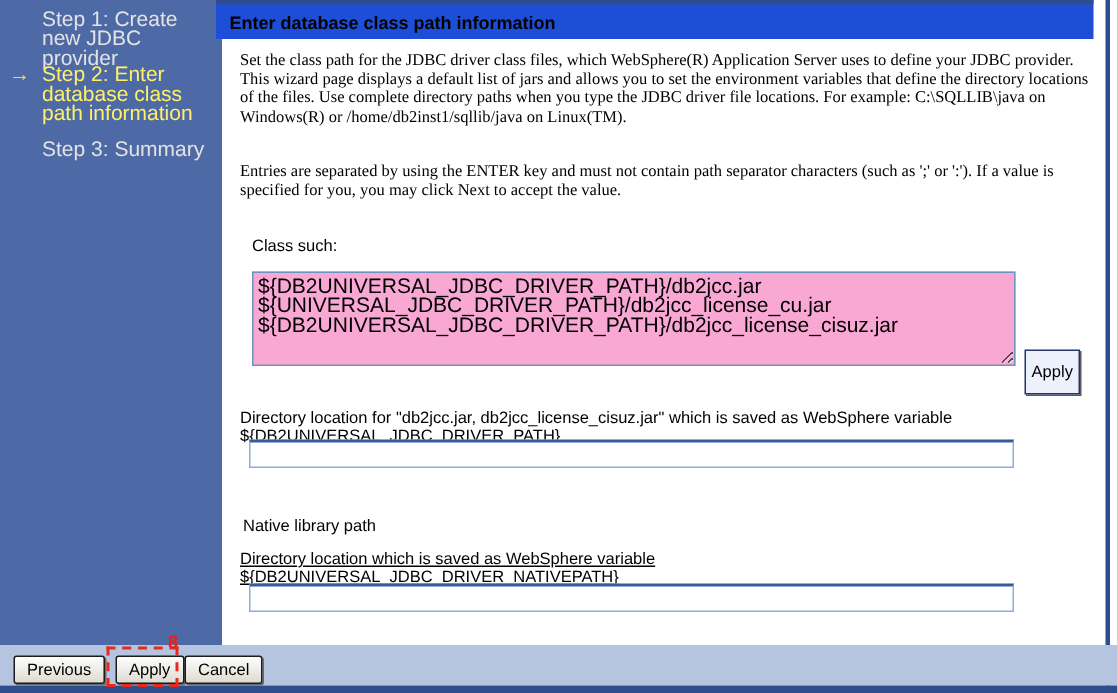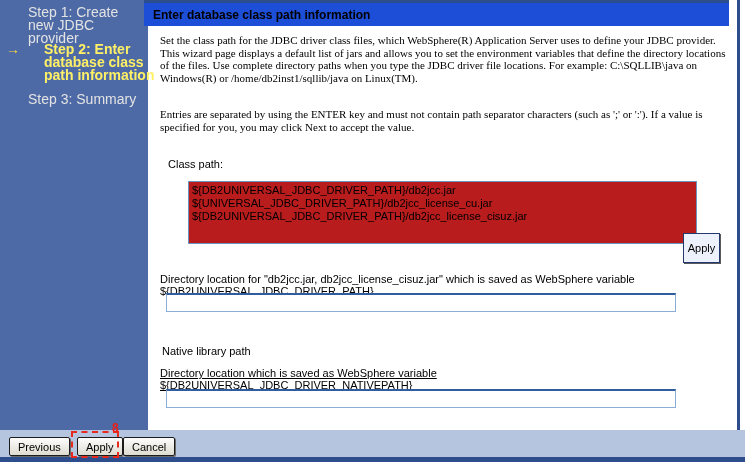--- a/index.html
+++ b/index.html
@@ -10,21 +10,21 @@
   }
   
   .sidebar{
     position:absolute; left:0; top:0; width:148px; height:430px;
     background:#4d6aa6;
   }
   .step{
     position:absolute; left:28px; width:112px;
     color:#e3e3e3; font-size:14px; line-height:13px;
   }
-  .step.active{ color:#fff066; font-weight:bold;margin-left:16px; }
+  .step.active{ color:#fff066; font-weight:normal; }
   .step-arrow{
     position:absolute; left:6px; top:43px; color:#ffd83d;
     font-size:14px; font-weight:bold; line-height:13px;
   }
   
   .header{
     position:absolute; left:144px; top:0; width:585px; height:26px;
     background:#1d4ed8; border-top:3px solid #2e4d8c;
   }
   .header .title{
@@ -35,22 +35,22 @@
     background:#2e4d8c;
   }
   
   .para{ position:absolute; left:160px; width:576px; line-height:12.5px;font-family:Liberation Serif, serif; }
   .para1{ top:34px; }
   .para2{ top:108px; }
   .classpath-label{ position:absolute; left:168px; top:158px; }
   .classpath-area{
     position:absolute; left:168px; top:181px; width:509px; height:63px;
     border:1px solid #6e93be; font-family:"Liberation Sans","DejaVu Sans",sans-serif;
-    font-size:11px; line-height:13px; padding:2px 3px; resize:both;
-    overflow:auto; background:#b91c1c; color:#000;margin-left:20px;
+    font-size:14px; line-height:13px; padding:2px 3px; resize:both;
+    overflow:auto; background:#f9a8d4; color:#000;
   }
   .apply-btn{
     position:absolute; left:683px; top:233px; width:37px; height:30px;
     background:#edf1fb; border:1px solid #22386e; box-shadow:1px 1px 0 #5a5a5a;
     font-family:inherit; font-size:11px; color:#000; line-height:14px;
     text-align:center; cursor:pointer;
   }
   .field-label{ position:absolute; left:160px; line-height:11.5px; width:578px; }
   .dir1-label{ top:274px; }
   .dir2-label{ top:368px;text-decoration:underline; }
@@ -103,21 +103,21 @@
   </div>
 
   <div class="header">
     <div class="title">Enter database class path information</div>
   </div>
   <div class="right-border"></div>
 
   <div class="para para1">Set the class path for the JDBC driver class files, which WebSphere(R) Application Server uses to define your JDBC provider. This wizard page displays a default list of jars and allows you to set the environment variables that define the directory locations of the files. Use complete directory paths when you type the JDBC driver file locations. For example: C:\SQLLIB\java on Windows(R) or /home/db2inst1/sqllib/java on Linux(TM).</div>
   <div class="para para2">Entries are separated by using the ENTER key and must not contain path separator characters (such as ';' or ':'). If a value is specified for you, you may click Next to accept the value.</div>
 
-  <div class="classpath-label">Class path:</div>
+  <div class="classpath-label">Class such:</div>
   <textarea class="classpath-area" style="">${DB2UNIVERSAL_JDBC_DRIVER_PATH}/db2jcc.jar
 ${UNIVERSAL_JDBC_DRIVER_PATH}/db2jcc_license_cu.jar
 ${DB2UNIVERSAL_JDBC_DRIVER_PATH}/db2jcc_license_cisuz.jar</textarea>
   <button class="apply-btn">Apply</button>
 
   <div class="field-label dir1-label">
     <div> Directory location for "db2jcc.jar, db2jcc_license_cisuz.jar" which is saved as WebSphere variable</div>
     <div>${DB2UNIVERSAL_JDBC_DRIVER_PATH}</div>
   </div>
   <input type="text" class="text-input input1" style="">

